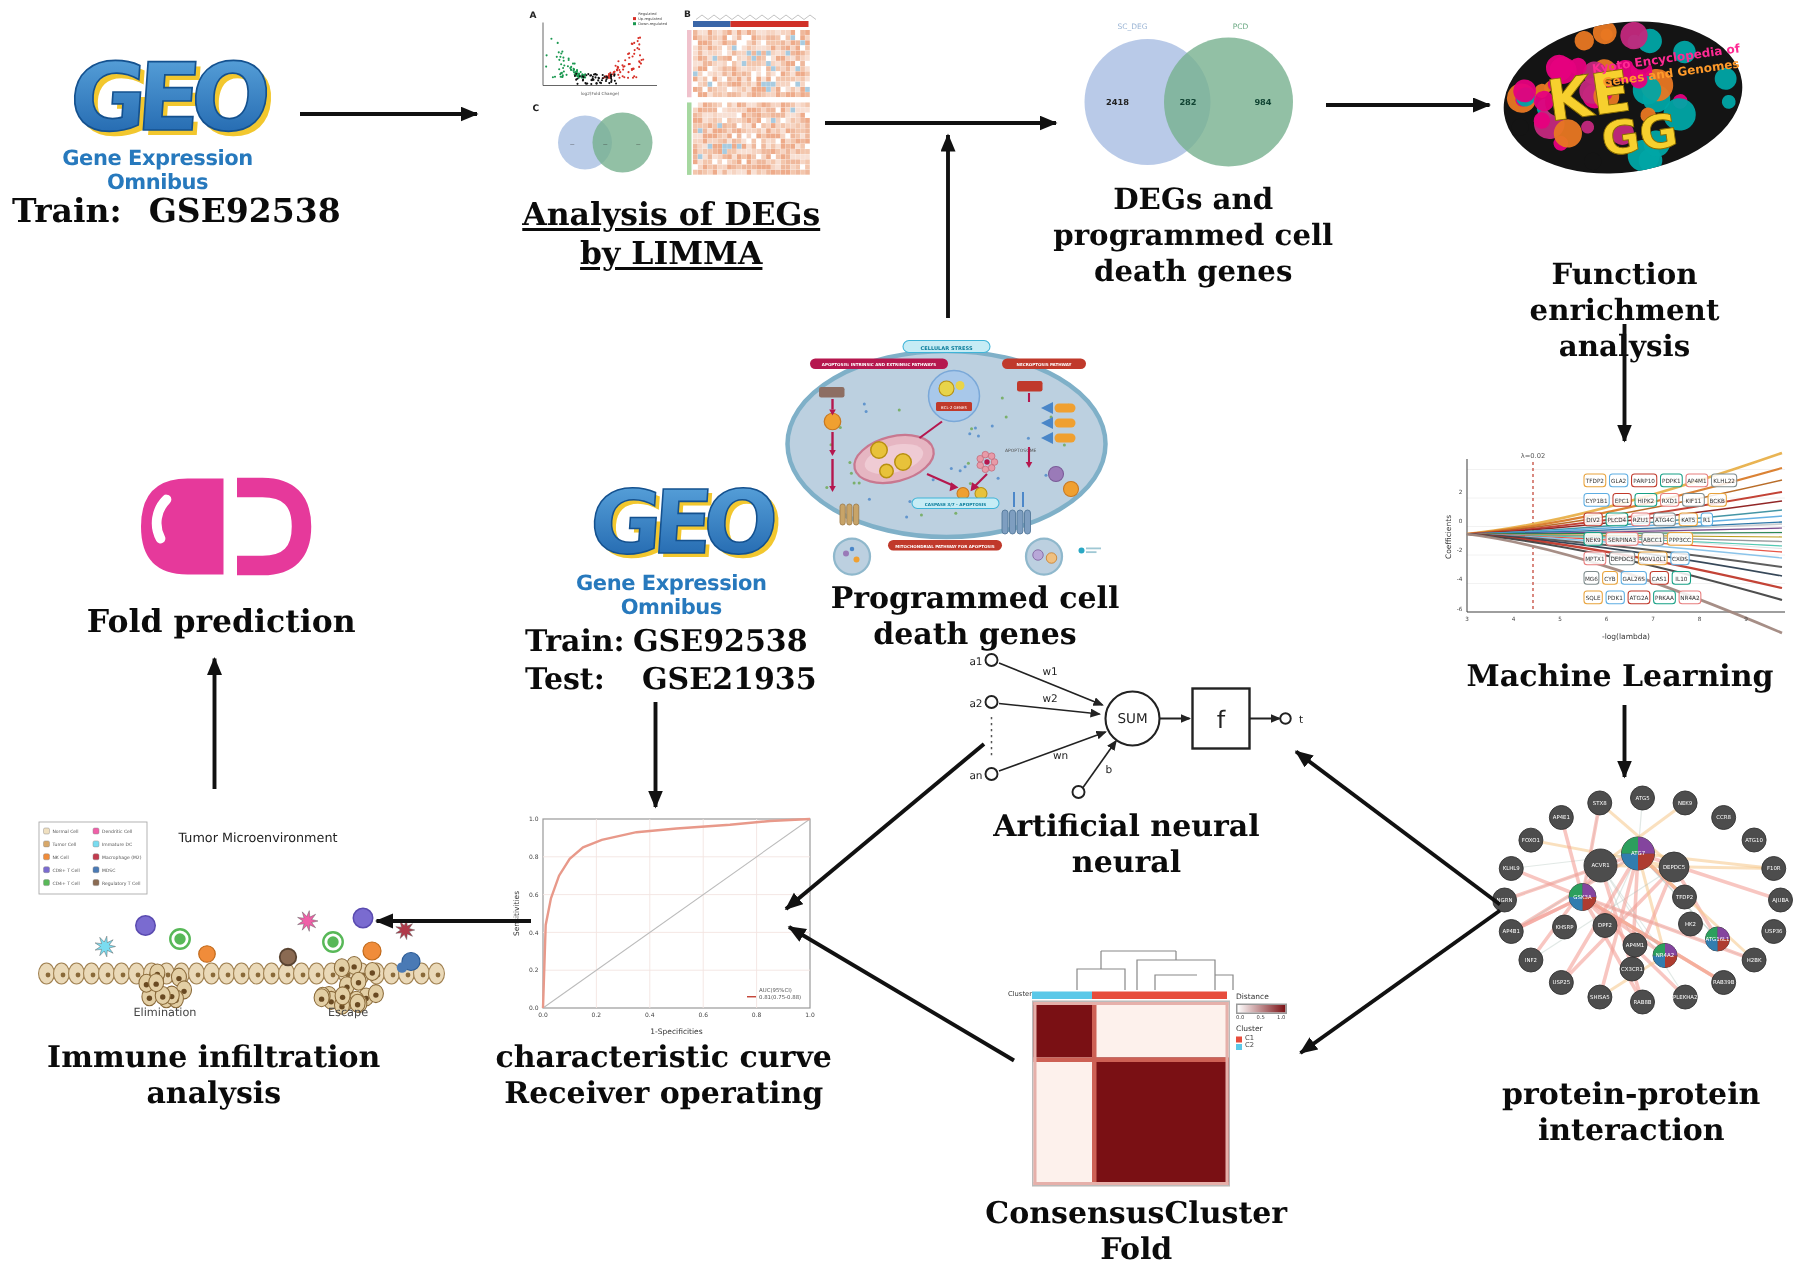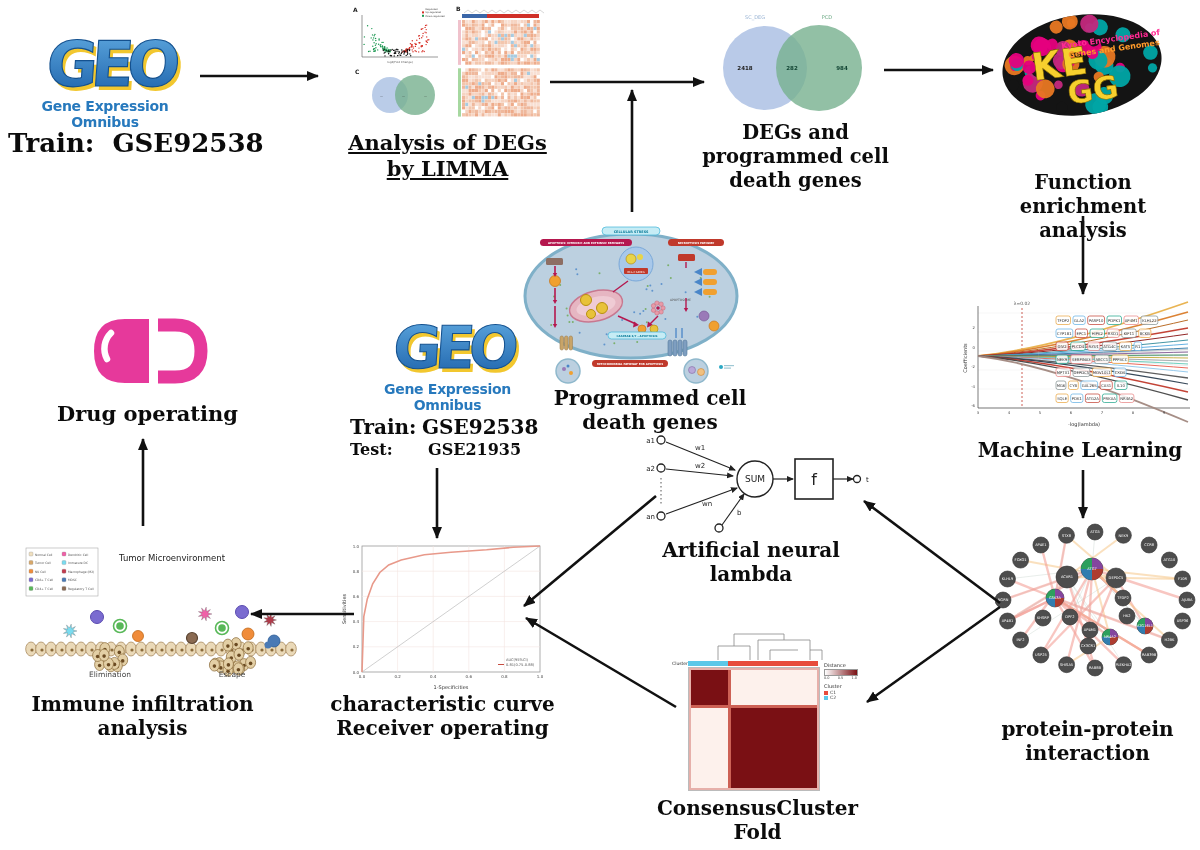--- a/index.html
+++ b/index.html
@@ -40,21 +40,21 @@
 
   <div class="abs" style="left:10px;top:28px;width:190px;">
     <svg viewBox="0 0 170 64" width="190" height="72">
       <g transform="skewX(-4)">
         <text x="92" y="52" text-anchor="middle" font-size="56" font-weight="bold" letter-spacing="-6" fill="#f2c72e" transform="translate(3,3)">GEO</text>
         <text x="92" y="52" text-anchor="middle" font-size="56" font-weight="bold" letter-spacing="-6" fill="url(#geograd)" stroke="#14518f" stroke-width="1">GEO</text>
       </g>
     </svg>
     <div class="geo-sub" style="font-size:14px;margin-top:-2px;">Gene Expression Omnibus</div>
   </div>
-  <div class="gse-row abs" style="left:8px;top:128px;font-size:26px;text-align:center;">
+  <div class="gse-row abs" style="left:8px;top:128px;font-size:22px;text-align:center;">
     <span class="gse-label">Train:</span><span class="gse-value">GSE92538</span>
   </div>
 
   <svg class="abs" style="left:350px;top:5px;" width="97" height="60" viewBox="0 0 97 60" id="volcano">
     <rect x="0" y="0" width="97" height="60" fill="#fff"></rect>
     <text x="3" y="7" font-size="6" font-weight="bold" fill="#222">A</text>
     <line x1="12" y1="52" x2="88" y2="52" stroke="#555" stroke-width="0.6"></line>
     <line x1="12" y1="10" x2="12" y2="52" stroke="#555" stroke-width="0.6"></line>
     <g id="volcano-dots">
         <circle cx="33.1" cy="44.5" r="0.7" fill="#1a9850"></circle>
@@ -1196,32 +1196,32 @@
     <svg viewBox="0 0 170 64" width="178" height="67" style="margin:0 auto;">
       <g transform="skewX(-4)">
         <text x="92" y="52" text-anchor="middle" font-size="56" font-weight="bold" letter-spacing="-6" fill="#f2c72e" transform="translate(3,3)">GEO</text>
         <text x="92" y="52" text-anchor="middle" font-size="56" font-weight="bold" letter-spacing="-6" fill="url(#geograd)" stroke="#14518f" stroke-width="1">GEO</text>
       </g>
     </svg>
     <div class="geo-sub" style="font-size:14px;">Gene Expression Omnibus</div>
     <div class="gse-row" style="font-size:20px;margin-top:2px;">
       <span class="gse-label" style="width:58px;">Train:</span><span class="gse-value" style="margin-left:14px;">GSE92538</span>
     </div>
-    <div class="gse-row" style="font-size:16px;margin-top:1px;">
+    <div class="gse-row" style="font-size:20px;margin-top:1px;">
       <span class="gse-label" style="width:58px;">Test:</span><span class="gse-value" style="margin-left:20px;">GSE21935</span>
     </div>
   </div>
 
   <svg class="abs" style="left:85px;top:303px;" width="130" height="96" viewBox="0 0 130 96">
     <path d="M64 16 H40 Q9 16 9 48 Q9 80 40 80 H64 Z" fill="#e6399b"></path>
     <path d="M26,30 A22,22 0 0 0 22,56" stroke="#fff" stroke-width="6.5" fill="none" stroke-linecap="round"></path>
     <path d="M73 22 H90 Q116 22 116 48 Q116 74 90 74 H73" fill="none" stroke="#e6399b" stroke-width="13"></path>
   </svg>
   <div class="cap s21" style="left:40px;top:401px;width:215px;">
-    <div>Drug operating</div>
+    <div>Fold prediction</div>
   </div>
 
   <svg class="abs" style="left:645px;top:426px;" width="235" height="110" viewBox="0 0 235 110">
     <text x="10" y="17" text-anchor="end" font-size="7" fill="#222">a1</text>
     <text x="10" y="45" text-anchor="end" font-size="7" fill="#222">a2</text>
     <text x="10" y="93" text-anchor="end" font-size="7" fill="#222">an</text>
     <circle cx="16" cy="14" r="4" fill="#fff" stroke="#222" stroke-width="1.3"></circle>
     <circle cx="16" cy="42" r="4" fill="#fff" stroke="#222" stroke-width="1.3"></circle>
     <circle cx="16" cy="90" r="4" fill="#fff" stroke="#222" stroke-width="1.3"></circle>
     <line x1="16" y1="52" x2="16" y2="80" stroke="#555" stroke-width="1" stroke-dasharray="1.5,2.5"></line>
@@ -1238,21 +1238,21 @@
     <text x="110" y="56" text-anchor="middle" font-size="9" fill="#222">SUM</text>
     <line x1="128" y1="53" x2="148" y2="53" stroke="#222" stroke-width="1.2" marker-end="url(#ahs)"></line>
     <rect x="150" y="33" width="38" height="40" fill="#fff" stroke="#222" stroke-width="1.6"></rect>
     <text x="169" y="59" text-anchor="middle" font-size="16" font-family="DejaVu Serif,serif" fill="#222">f</text>
     <line x1="188" y1="53" x2="208" y2="53" stroke="#222" stroke-width="1.2" marker-end="url(#ahs)"></line>
     <circle cx="212" cy="53" r="3.5" fill="#fff" stroke="#222" stroke-width="1.3"></circle>
     <text x="221" y="56" font-size="7" fill="#222">t</text>
   </svg>
   <div class="cap" style="left:636px;top:538px;width:230px;">
     <div>Artificial neural</div>
-    <div>lambda</div>
+    <div>neural</div>
   </div>
 
   <svg class="abs" style="left:960px;top:298px;" width="237" height="134" viewBox="0 0 237 134" id="lasso">
     <rect x="0" y="0" width="237" height="134" fill="#fff"></rect>
     <g id="lasso-grid">
         <line x1="18" y1="15" x2="230" y2="15" stroke="#eee" stroke-width="0.5"></line>
         <line x1="18" y1="34" x2="230" y2="34" stroke="#eee" stroke-width="0.5"></line>
         <line x1="18" y1="53" x2="230" y2="53" stroke="#eee" stroke-width="0.5"></line>
         <line x1="18" y1="72" x2="230" y2="72" stroke="#eee" stroke-width="0.5"></line>
         <line x1="18" y1="91" x2="230" y2="91" stroke="#eee" stroke-width="0.5"></line>

